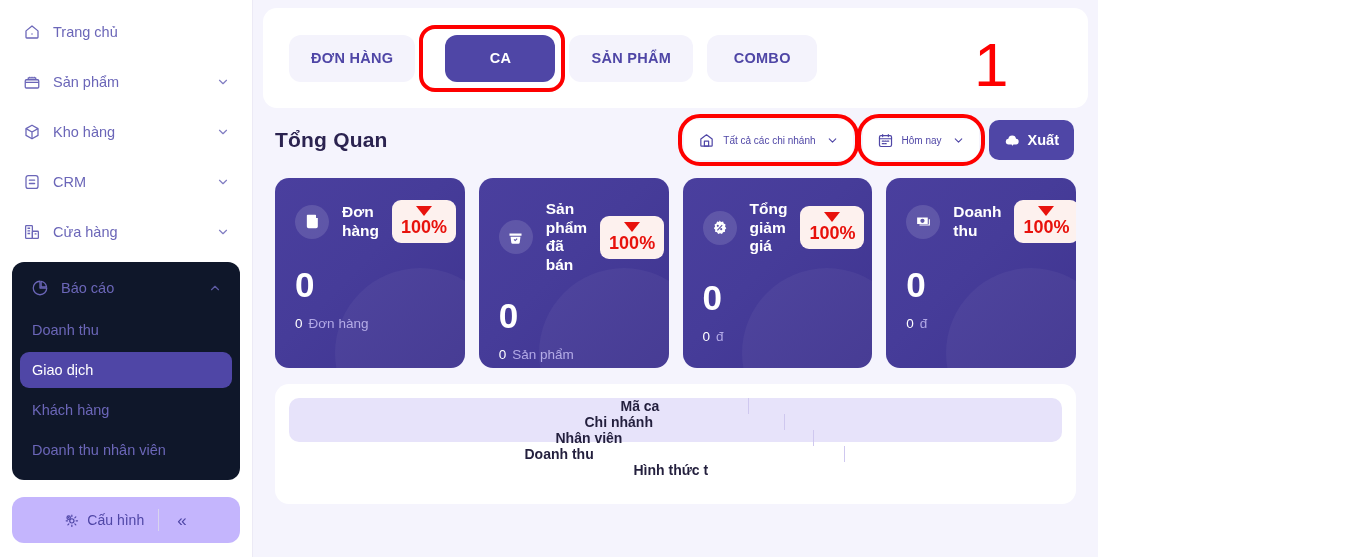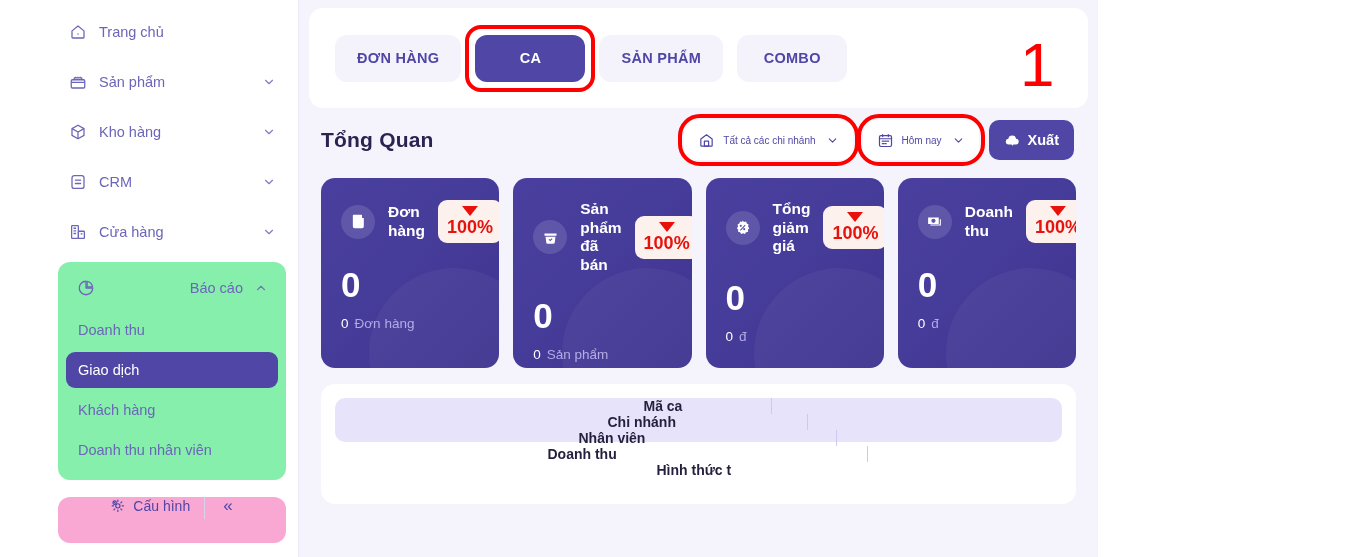--- a/index.html
+++ b/index.html
@@ -2,21 +2,21 @@
 <html><head>
 <meta charset="utf-8">
 <style>
   * { box-sizing: border-box; margin: 0; padding: 0; }
   html, body {
     width: 1366px; height: 557px;
     font-family: "Liberation Sans", sans-serif;
     background: #ffffff;
     overflow: hidden;
   }
-  .app { display: flex; width: 1098px; height: 557px; background:#ffffff;padding-left:46px; }
+  .app { display: flex; width: 1098px; height: 557px; background:#ffffff; }
 
   
   .sidebar {
     width: 253px; height: 557px; flex: 0 0 253px;
     background: #ffffff;
     border-right: 1px solid #eceaf6;
     padding: 10px 12px 0 12px;
     display: flex; flex-direction: column;
     position: relative;
   }
@@ -28,40 +28,39 @@
     cursor: pointer; gap: 11px;
     margin-bottom: 6px;
   }
   .nav-item .ico { width: 20px; height: 20px; flex:0 0 20px; display:flex; align-items:center; justify-content:center; }
   .nav-item .ico svg { width: 18px; height: 18px; display:block; }
   .nav-label { flex: 1 1 auto; white-space: nowrap; }
   .chev { width: 14px; height: 14px; flex:0 0 14px; opacity:.85; }
   .chev svg { width:14px; height:14px; display:block; }
 
   .group {
-    background: #86efac;
+    background: #0f172a;
     border-radius: 12px;
     padding: 4px 8px 8px 8px;
     margin-top: 2px;
-    text-align: right;
   }
   .group .nav-item { margin-bottom: 2px; }
   .sub-item {
     height: 36px; display:flex; align-items:center;
     padding: 0 12px; border-radius: 9px;
     font-size: 14.5px; color:#6b66b8;
     cursor: pointer; margin-bottom: 4px;
     white-space: nowrap;
   }
   .sub-item.active { background: #4f46a6; color:#ffffff; font-weight:500; }
 
   .sidebar-footer {
     margin-top: auto; margin-bottom: 14px;
-    background: #f9a8d4; border-radius: 12px;
-    height: 46px; display:flex; align-items:flex-start; justify-content:center;
+    background: #c4b5fd; border-radius: 12px;
+    height: 46px; display:flex; align-items:center; justify-content:center;
     gap: 0;
   }
   .cfg { display:flex; align-items:center; gap:7px; color:#4f46a6; font-size:14px; padding: 0 14px; cursor:pointer; }
   .cfg svg { width:17px; height:17px; display:block; }
   .vdiv { width:1px; height:22px; background:#d8d4ee; }
   .collapse-btn { padding: 0 18px; color:#4f46a6; font-size:17px; cursor:pointer; line-height:1; letter-spacing:-2px; }
 
   
   .main { flex: 1 1 auto; background:#f5f4fd; padding: 8px 10px 0 10px; position:relative; overflow:hidden; }
 
@@ -72,21 +71,21 @@
     position: relative;
   }
   .tab {
     height: 47px; min-width: 110px; padding: 0 22px;
     border-radius: 12px;
     background: #f4f3fc; color:#4f46a6;
     font-size: 14.5px; font-weight: 600; letter-spacing:.3px;
     display:flex; align-items:center; justify-content:center;
     cursor:pointer; white-space:nowrap;
   }
-  .tab.active { background:#4f46a6; color:#ffffff; }
+  .tab.active { background:#4f46a6; color:#ffffff;margin-left:16px; }
   .tab-wrap { position:relative; display:flex; }
   .tab-wrap.boxed::after {
     content:""; position:absolute; left:-10px; top:-10px; right:-10px; bottom:-10px;
     border: 4px solid #fe0000; border-radius: 16px; pointer-events:none;
   }
 
   .annot {
     position:absolute; color:#fe0000;
     font-size: 62px; font-weight: 400; line-height: 1;
     font-family: "Liberation Sans", sans-serif;

